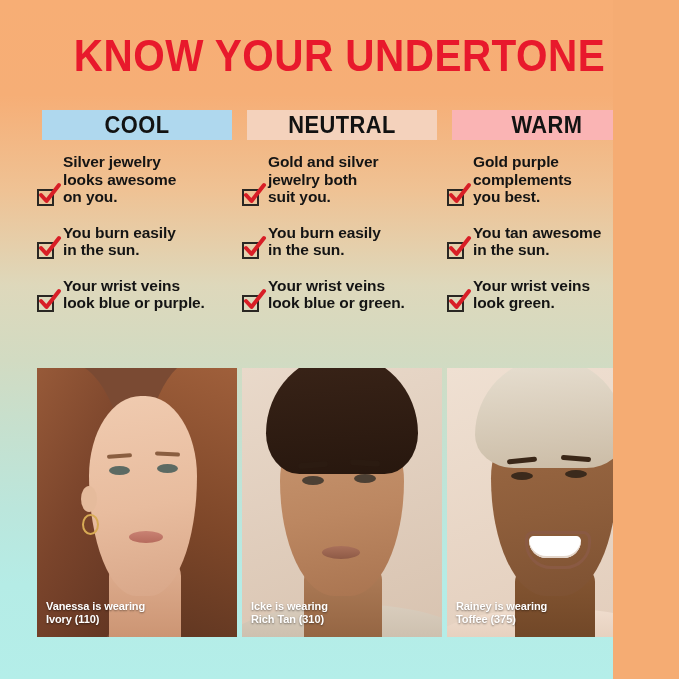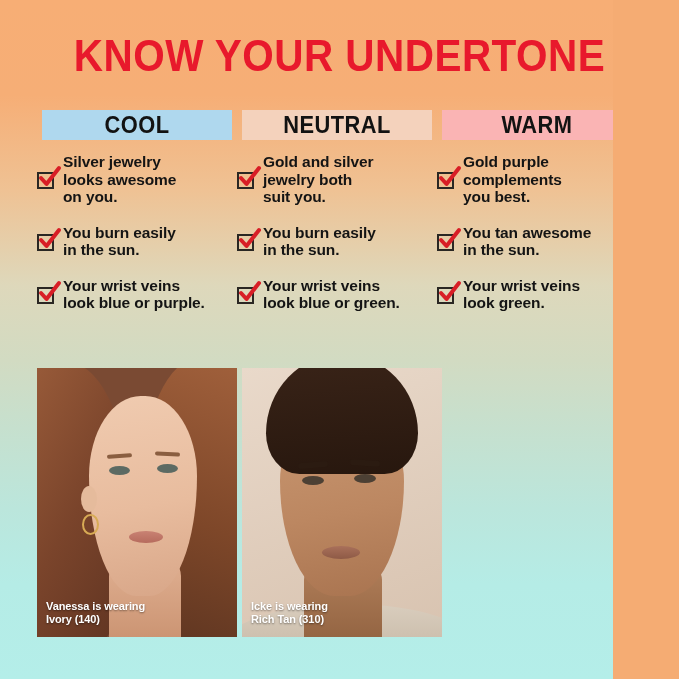--- a/index.html
+++ b/index.html
@@ -49,20 +49,21 @@
     white-space: nowrap;
   }
 
   
   .columns {
     position: absolute;
     top: 110px;
     left: 37px;
     width: 605px;
     display: flex;
+    gap: 5px;
   }
   .column {
     width: 200px;
     flex: 0 0 200px;
   }
 
   .col-header {
     height: 30px;
     display: flex;
     align-items: center;
@@ -77,21 +78,21 @@
   .col-header.cool    { background: #AFD8EE; }
   .col-header.neutral { background: #F4D2BC; }
   .col-header.warm    { background: #FAB4B4; }
 
   
   .items {
     margin-top: 13px;
   }
   .item {
     display: flex;
-    align-items: center;
+    align-items: flex-end;
     margin-bottom: 18px;
   }
   .item:last-child { margin-bottom: 12px; }
 
   .checkbox {
     position: relative;
     flex: 0 0 auto;
     width: 17px;
     height: 17px;
     border: 2px solid #2A2723;
@@ -361,36 +362,53 @@
         <div class="p1-face"></div>
         <div class="p1-ear"></div>
         <div class="p1-hoop"></div>
         <div class="p1-browL"></div>
         <div class="p1-browR"></div>
         <div class="p1-eyeL"></div>
         <div class="p1-eyeR"></div>
         <div class="p1-lips"></div>
       </div>
       <div class="caption">Vanessa is wearing
-Ivory (140)</div>
+Ivory (110)</div>
     </div>
 
     <div class="photo">
       <div class="canvas">
         <div class="p2-bg"></div>
         <div class="p2-shldr"></div>
         <div class="p2-neck"></div>
         <div class="p2-face"></div>
         <div class="p2-hair"></div>
         <div class="p2-browL"></div>
         <div class="p2-browR"></div>
         <div class="p2-eyeL"></div>
         <div class="p2-eyeR"></div>
         <div class="p2-lips"></div>
       </div>
       <div class="caption">Icke is wearing
 Rich Tan (310)</div>
     </div>
 
+    <div class="photo">
+      <div class="canvas">
+        <div class="p3-bg"></div>
+        <div class="p3-shldr"></div>
+        <div class="p3-neck"></div>
+        <div class="p3-face"></div>
+        <div class="p3-hair"></div>
+        <div class="p3-browL"></div>
+        <div class="p3-browR"></div>
+        <div class="p3-eyeL"></div>
+        <div class="p3-eyeR"></div>
+        <div class="p3-lip"></div>
+        <div class="p3-smile"></div>
+      </div>
+      <div class="caption">Rainey is wearing
+Toffee (375)</div>
+    </div>
 
   </div>
 
 </div>
 
 </body></html>

